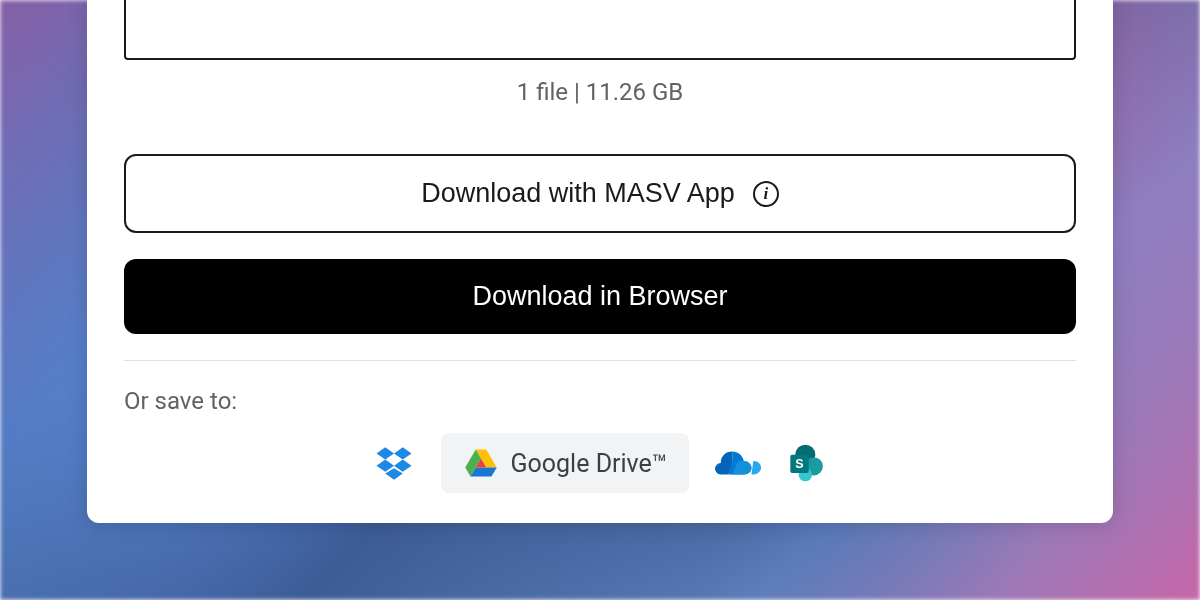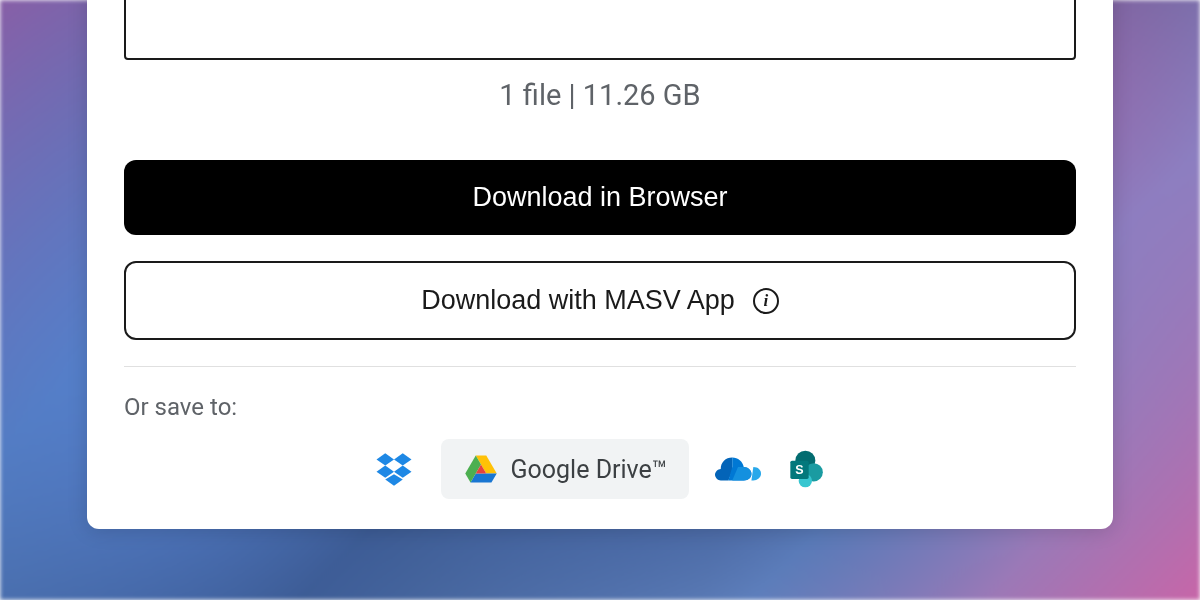--- a/index.html
+++ b/index.html
@@ -37,21 +37,21 @@
     .file-box {
       border: 2px solid #1a1a1a;
       border-radius: 4px;
       height: 80px;
       margin-bottom: 18px;
       background: #fff;
     }
     .file-info {
       text-align: center;
       color: #5f6368;
-      font-size: 29px;
+      font-size: 24px;
       margin-bottom: 48px;
       font-weight: 400;
       margin-top: 12px;
     }
     .btn {
       width: 100%;
       padding: 22px 0;
       border-radius: 12px;
       font-size: 27px;
       font-weight: 500;
@@ -129,27 +129,27 @@
 <body>
 
 <div class="background"></div>
 
 <div class="card">
 
   <div class="file-box"></div>
 
   <div class="file-info">1 file | 11.26 GB</div>
 
-  <button class="btn btn-primary">
-    <span>Download in Browser</span>
-  </button>
-
   <button class="btn btn-secondary">
     <span>Download with MASV App</span>
     <span class="info-icon">i</span>
+  </button>
+
+  <button class="btn btn-primary">
+    <span>Download in Browser</span>
   </button>
 
   <hr class="divider">
 
   <div class="save-to-label">Or save to:</div>
 
   <div class="save-options">
 
     <span class="save-option">
       <svg class="icon-svg" width="42" height="42" viewBox="0 0 48 48">

